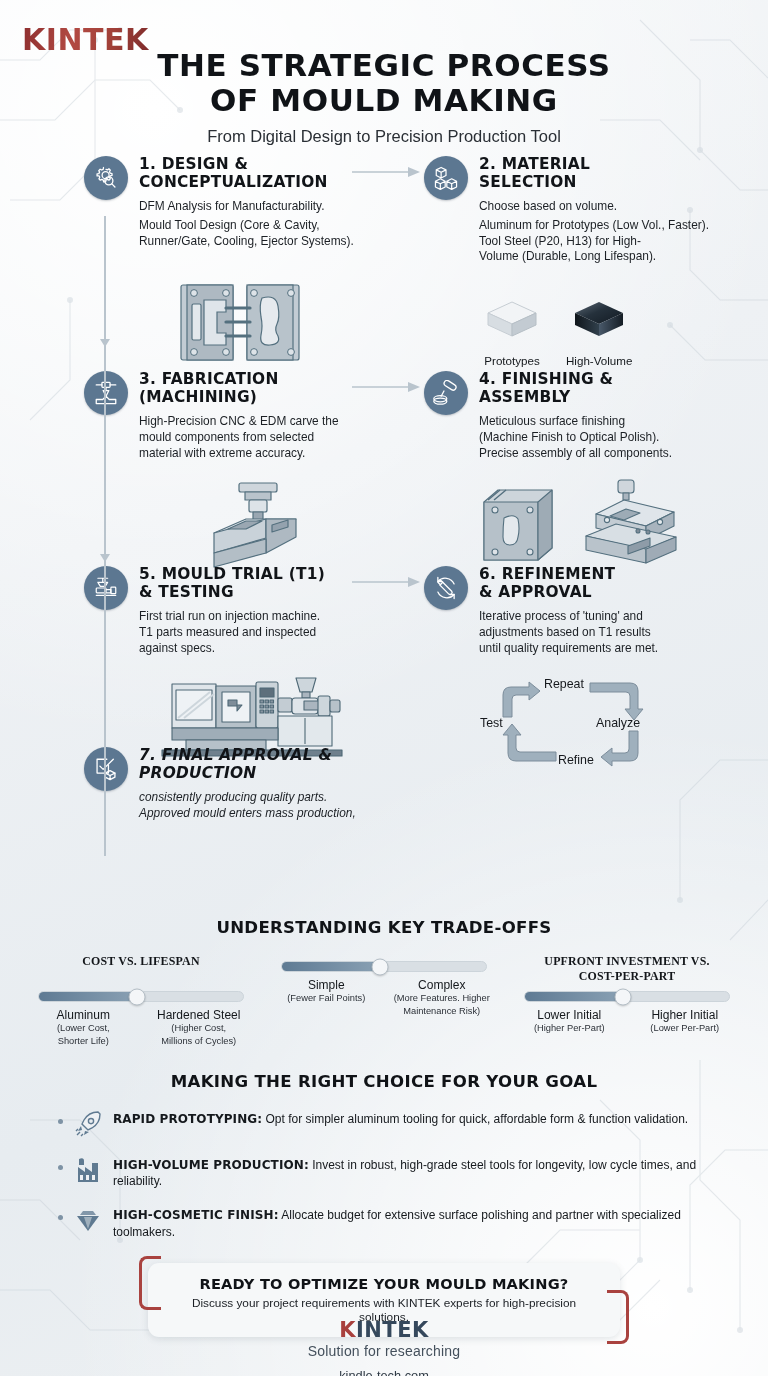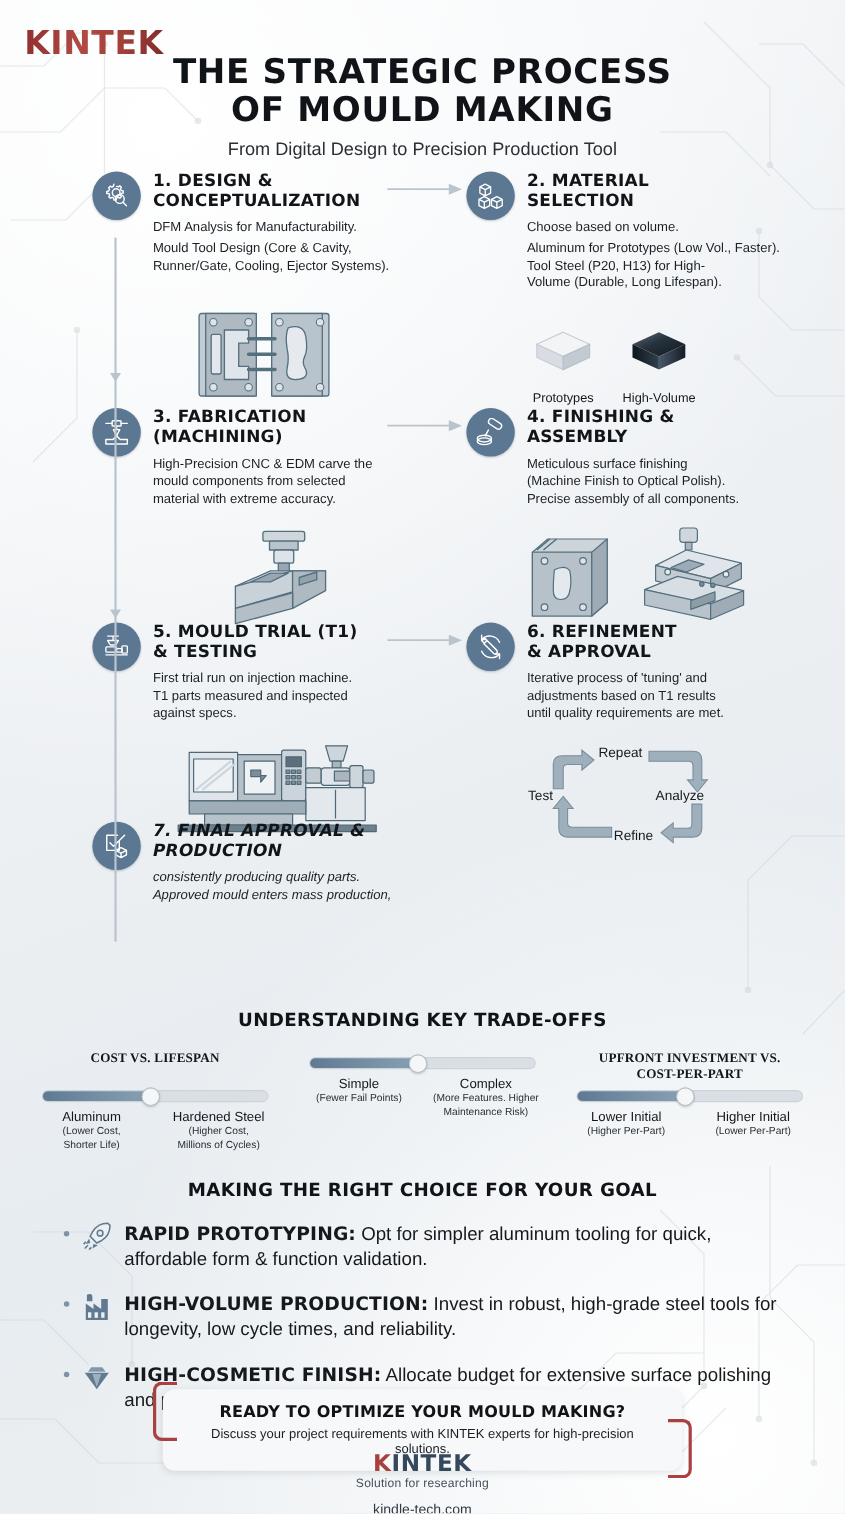--- a/index.html
+++ b/index.html
@@ -113,42 +113,42 @@
   .choices{ position:absolute; left:0; right:0; }
   .choice{
     display:flex; align-items:flex-start; gap:9px; margin:0 0 16px 0;
     padding-left:58px; padding-right:48px;
   }
   .choice .dot{
     width:5px; height:5px; border-radius:50%; background:#7e93a5;
     margin-top:10px; flex:0 0 5px;
   }
   .choice .ic{ flex:0 0 32px; width:32px; height:30px; display:flex; align-items:center; justify-content:center;}
-  .choice .body{ font-size:17px; line-height:1.35; color:#15191d; padding-top:2px;}
+  .choice .body{ font-size:12px; line-height:1.35; color:#15191d; padding-top:2px;}
   .choice .body b{ font-weight:700; font-family:"DejaVu Sans", sans-serif; letter-spacing:.1px;}
 
   
   .cta-wrap{ position:absolute; left:148px; width:472px; }
   .cta{
     position:relative; background:#f6f8f9; border-radius:11px;
     padding:12px 22px 13px 22px; text-align:center;
     box-shadow:0 2px 7px rgba(70,85,100,.15);
   }
   .cta .brk{ position:absolute; width:22px; height:54px; border:3px solid #a9423f; }
   .cta .brk.l{ left:-9px; top:-7px; border-right:none; border-radius:8px 0 0 8px;}
   .cta .brk.r{ right:-9px; bottom:-7px; border-left:none; border-radius:0 8px 8px 0;}
   .cta h4{ font-size:14.6px; font-weight:700; color:#101317; letter-spacing:.2px; font-family:"DejaVu Sans", sans-serif;}
   .cta p{ font-size:11.8px; margin-top:4px; color:#1b1f24;}
 
   
   .footer{ position:absolute; left:0; right:0; text-align:center; }
   .footer .fw{ font-size:21px; font-weight:700; letter-spacing:.5px; font-family:"DejaVu Sans", sans-serif;}
   .footer .fw .k{ color:#a8403d; }
   .footer .fw .rest{ color:#35485c; }
-  .footer .tag{ font-size:11px; color:#44505c; margin-top:1px; letter-spacing:.2px;}
+  .footer .tag{ font-size:14px; color:#44505c; margin-top:1px; letter-spacing:.2px;}
   .footer .url{ font-size:12.8px; color:#2f3a45; margin-top:9px; }
 </style>
 </head>
 <body>
 
 <div id="page">
 
   <svg class="bg-circuit" viewBox="0 0 768 1376" preserveAspectRatio="none">
     <g fill="none" stroke="#c3ccd4" stroke-width="1.1" opacity=".75">
       <path d="M0 60 L40 60 L70 30 L120 30"></path>

